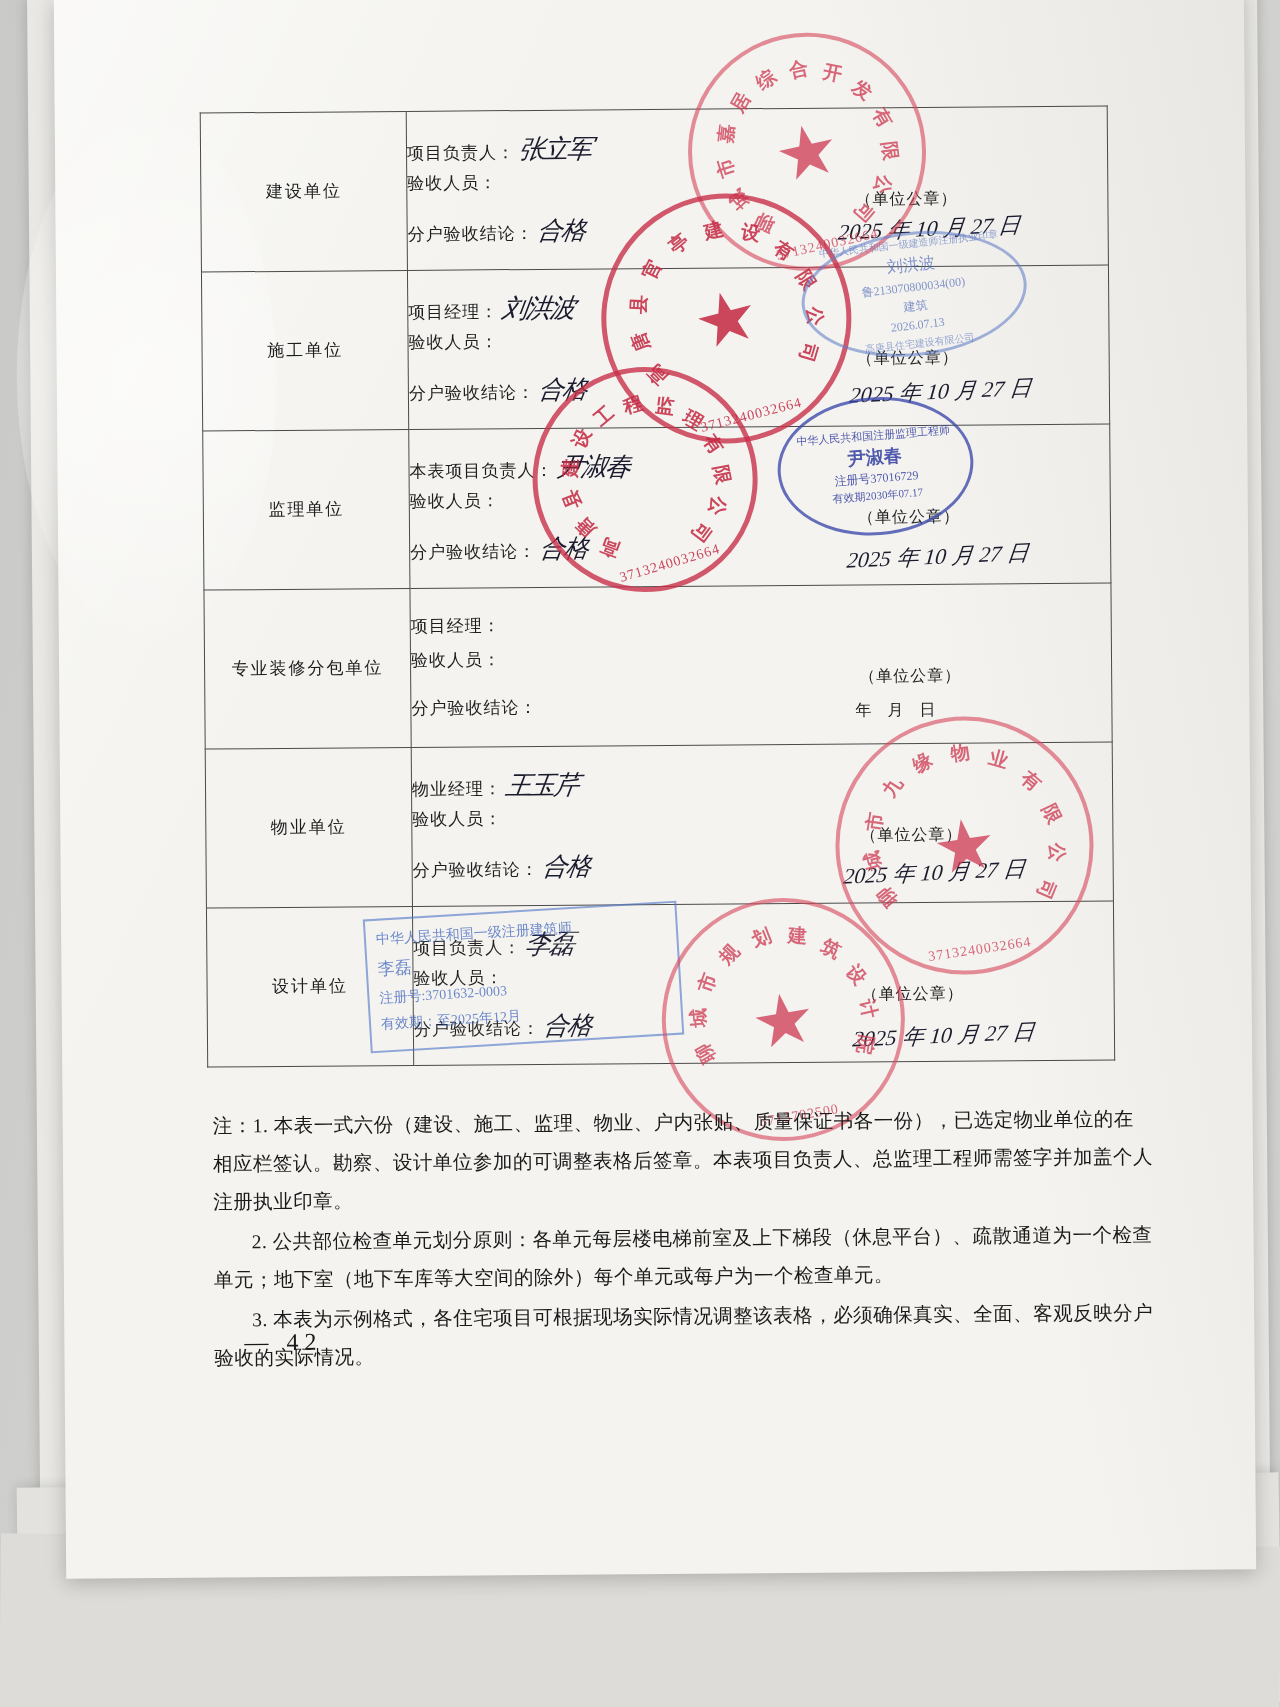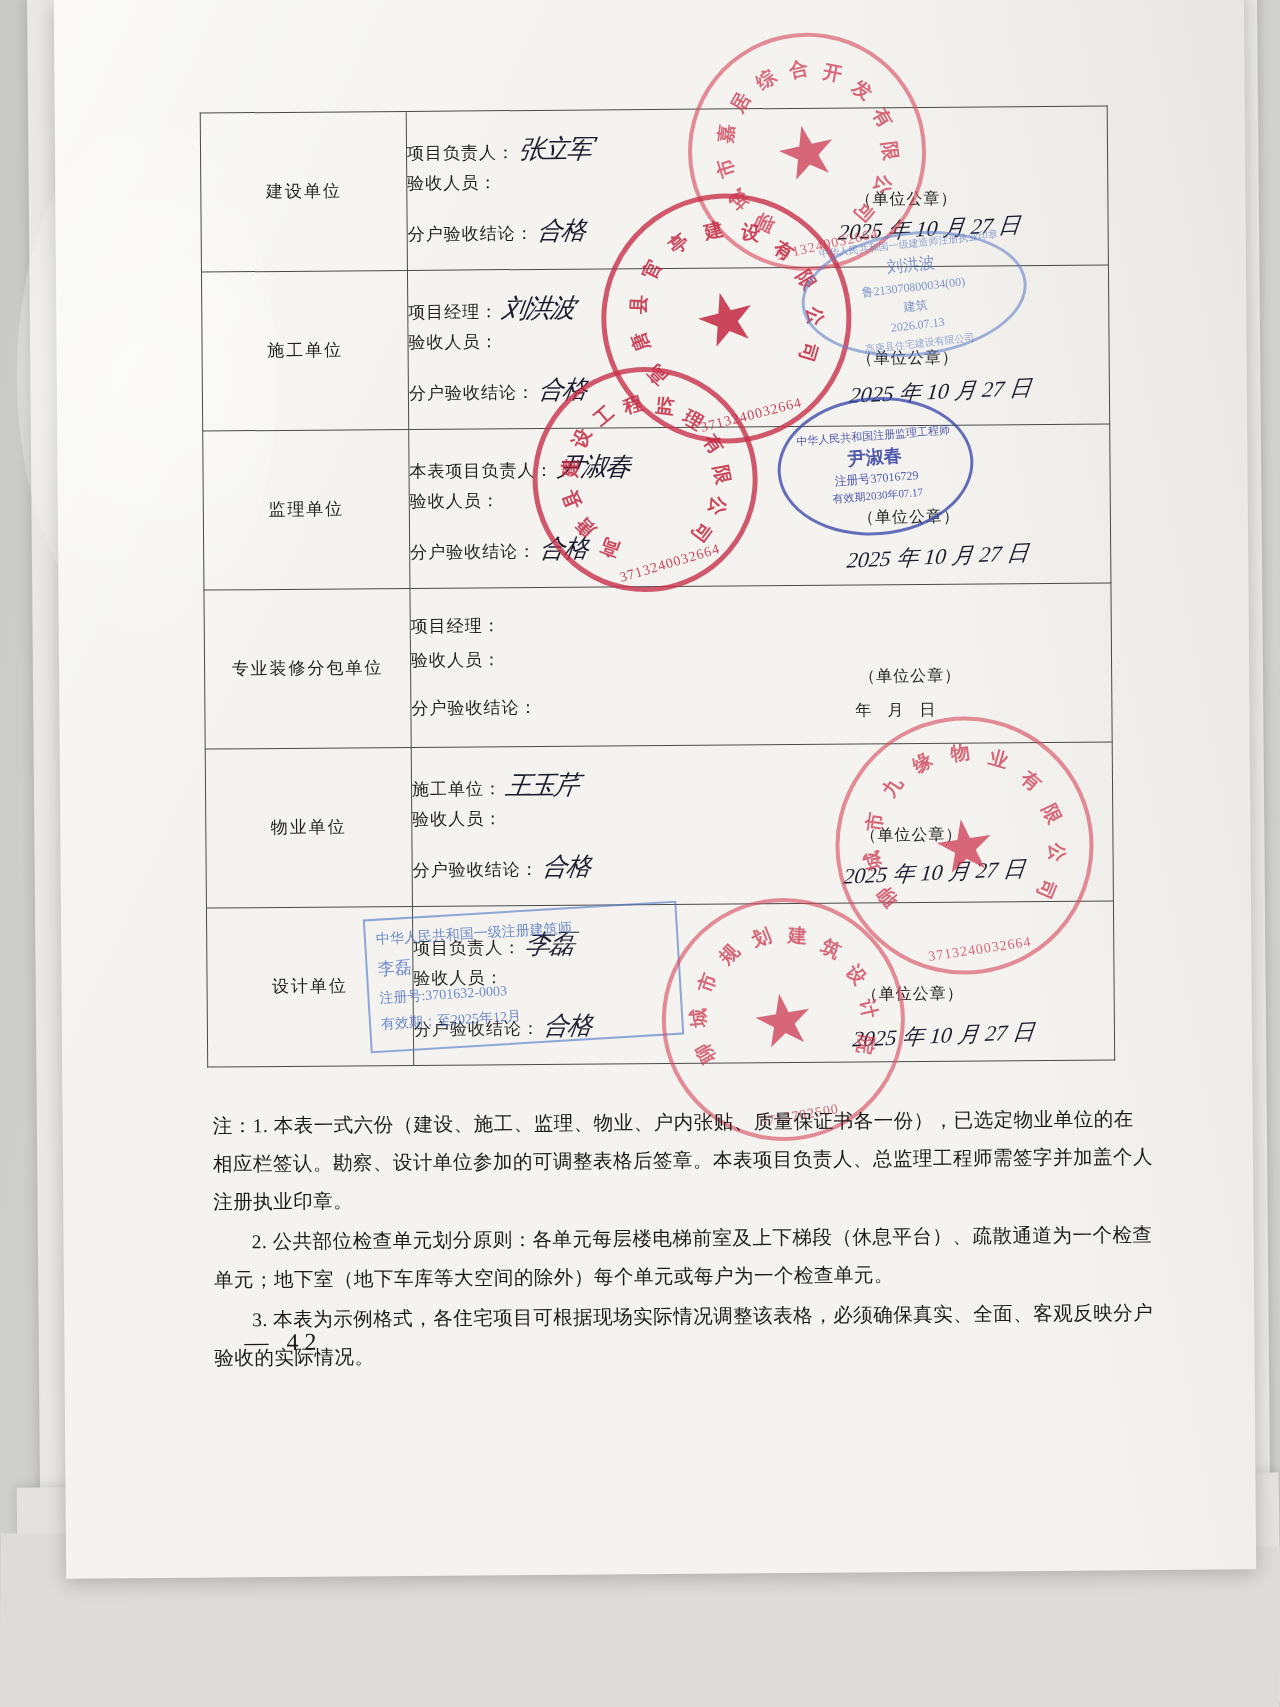--- a/index.html
+++ b/index.html
@@ -252,21 +252,21 @@
             </span>
             <span class="seal-note">（单位公章）</span>
             <span class="date-blank">年 月 日</span>
           </td>
         </tr>
 
         <tr>
           <td class="unit-col">物业单位</td>
           <td class="body-col">
             <span class="row-line">
-              <span class="lbl">施工单位：</span>
+              <span class="lbl">物业经理：</span>
               <span class="hw hw-name">王玉芹</span>
             </span>
             <span class="row-line">
               <span class="lbl">验收人员：</span>
             </span>
             <span class="row-line concl">
               <span class="lbl">分户验收结论：</span>
               <span class="hw hw-concl">合格</span>
             </span>
             <span class="seal-note">（单位公章）</span>

